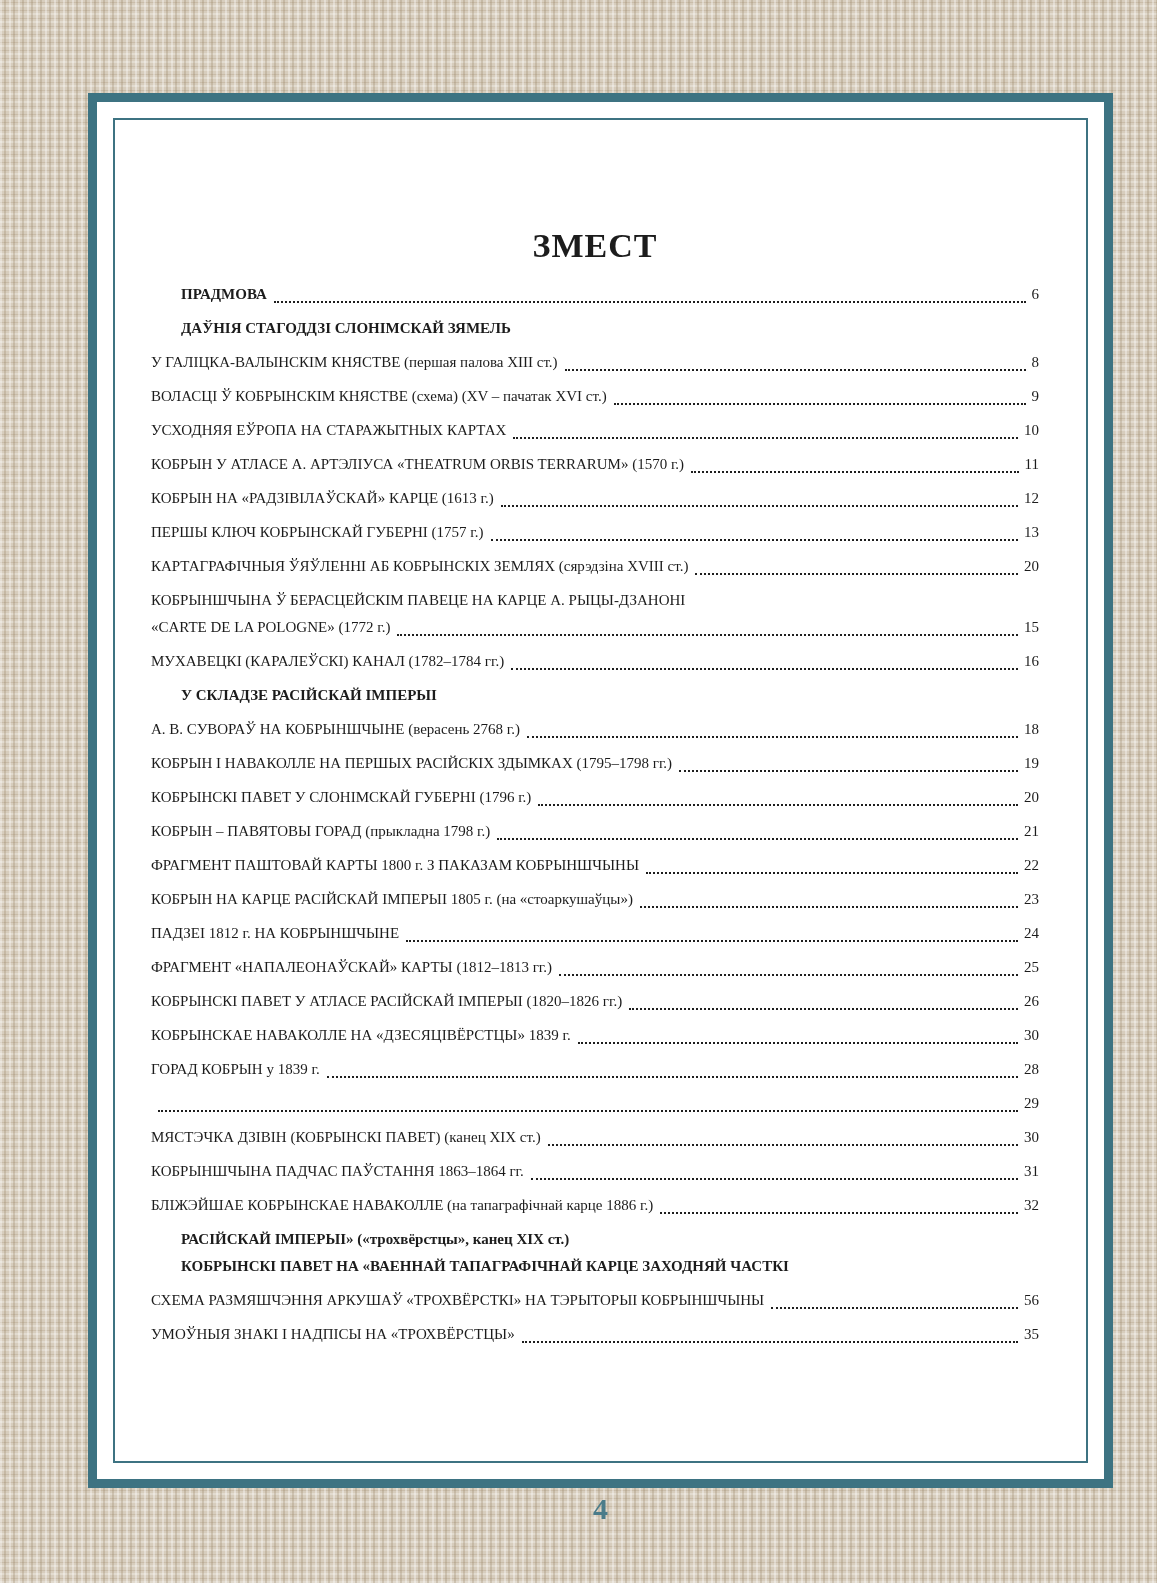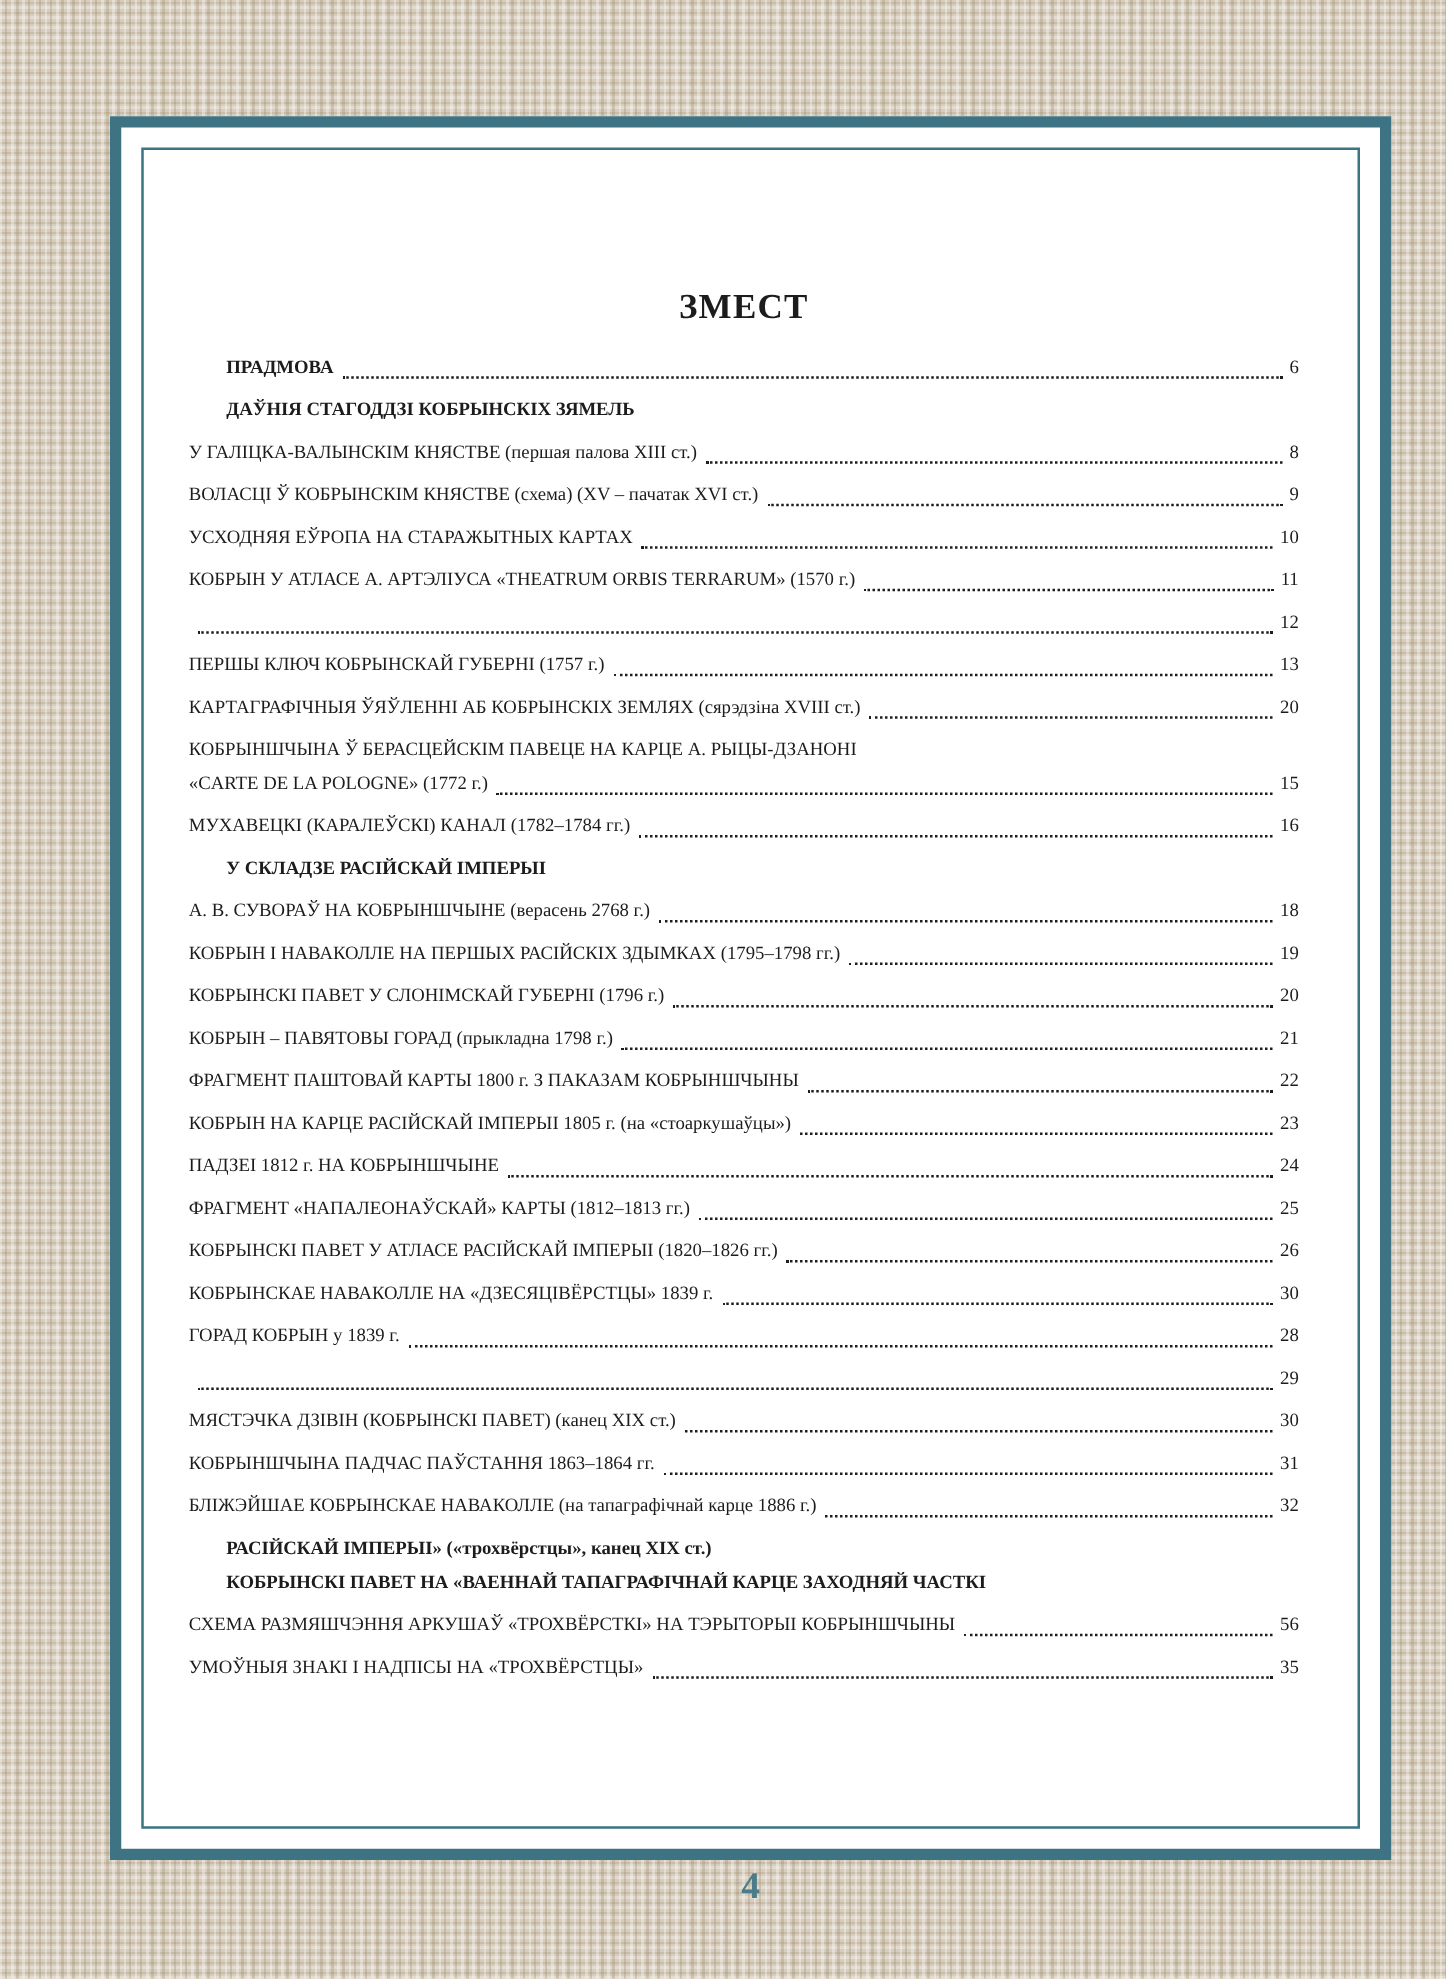--- a/index.html
+++ b/index.html
@@ -46,21 +46,21 @@
     position: absolute;
     inset: 16px;
     box-sizing: border-box;
     border: 2px solid var(--frame-teal);
     padding: 106px 47px 0 36px;
     overflow: hidden;
   }
   .title {
     margin: 0 0 15px 0;
     text-align: center;
-    font-size: 28px;
+    font-size: 34px;
     font-weight: 700;
     line-height: 40px;
     letter-spacing: 1px;
     color: var(--text-ink);
   }
   .toc-entry {
     margin-bottom: 7px;
     font-size: 15px;
     color: var(--text-ink);
   }
@@ -105,21 +105,21 @@
     <h1 class="title">ЗМЕСТ</h1>
     <div id="entries">
         <div class="toc-entry bold">
           <div class="line leader">
             <span class="label">ПРАДМОВА</span>
             <span class="dots"></span>
             <span class="pagenum">6</span>
           </div>
         </div>
         <div class="toc-entry bold">
-          <div class="line"><span class="label">ДАЎНІЯ СТАГОДДЗІ КОБРЫНСКІХ ЗЯМЕЛЬ</span></div>
+          <div class="line"><span class="label">ДАЎНІЯ СТАГОДДЗІ СЛОНІМСКАЙ ЗЯМЕЛЬ</span></div>
         </div>
         <div class="toc-entry">
           <div class="line leader">
             <span class="label">У ГАЛІЦКА-ВАЛЫНСКІМ КНЯСТВЕ (першая палова XIII ст.)</span>
             <span class="dots"></span>
             <span class="pagenum">8</span>
           </div>
         </div>
         <div class="toc-entry">
           <div class="line leader">
@@ -137,20 +137,21 @@
         </div>
         <div class="toc-entry">
           <div class="line leader">
             <span class="label">КОБРЫН У АТЛАСЕ А. АРТЭЛІУСА «THEATRUM ORBIS TERRARUM» (1570 г.)</span>
             <span class="dots"></span>
             <span class="pagenum">11</span>
           </div>
         </div>
         <div class="toc-entry">
           <div class="line leader">
+            <span class="label">КОБРЫН НА «РАДЗІВІЛАЎСКАЙ» КАРЦЕ (1613 г.)</span>
             <span class="dots"></span>
             <span class="pagenum">12</span>
           </div>
         </div>
         <div class="toc-entry">
           <div class="line leader">
             <span class="label">ПЕРШЫ КЛЮЧ КОБРЫНСКАЙ ГУБЕРНІ (1757 г.)</span>
             <span class="dots"></span>
             <span class="pagenum">13</span>
           </div>

